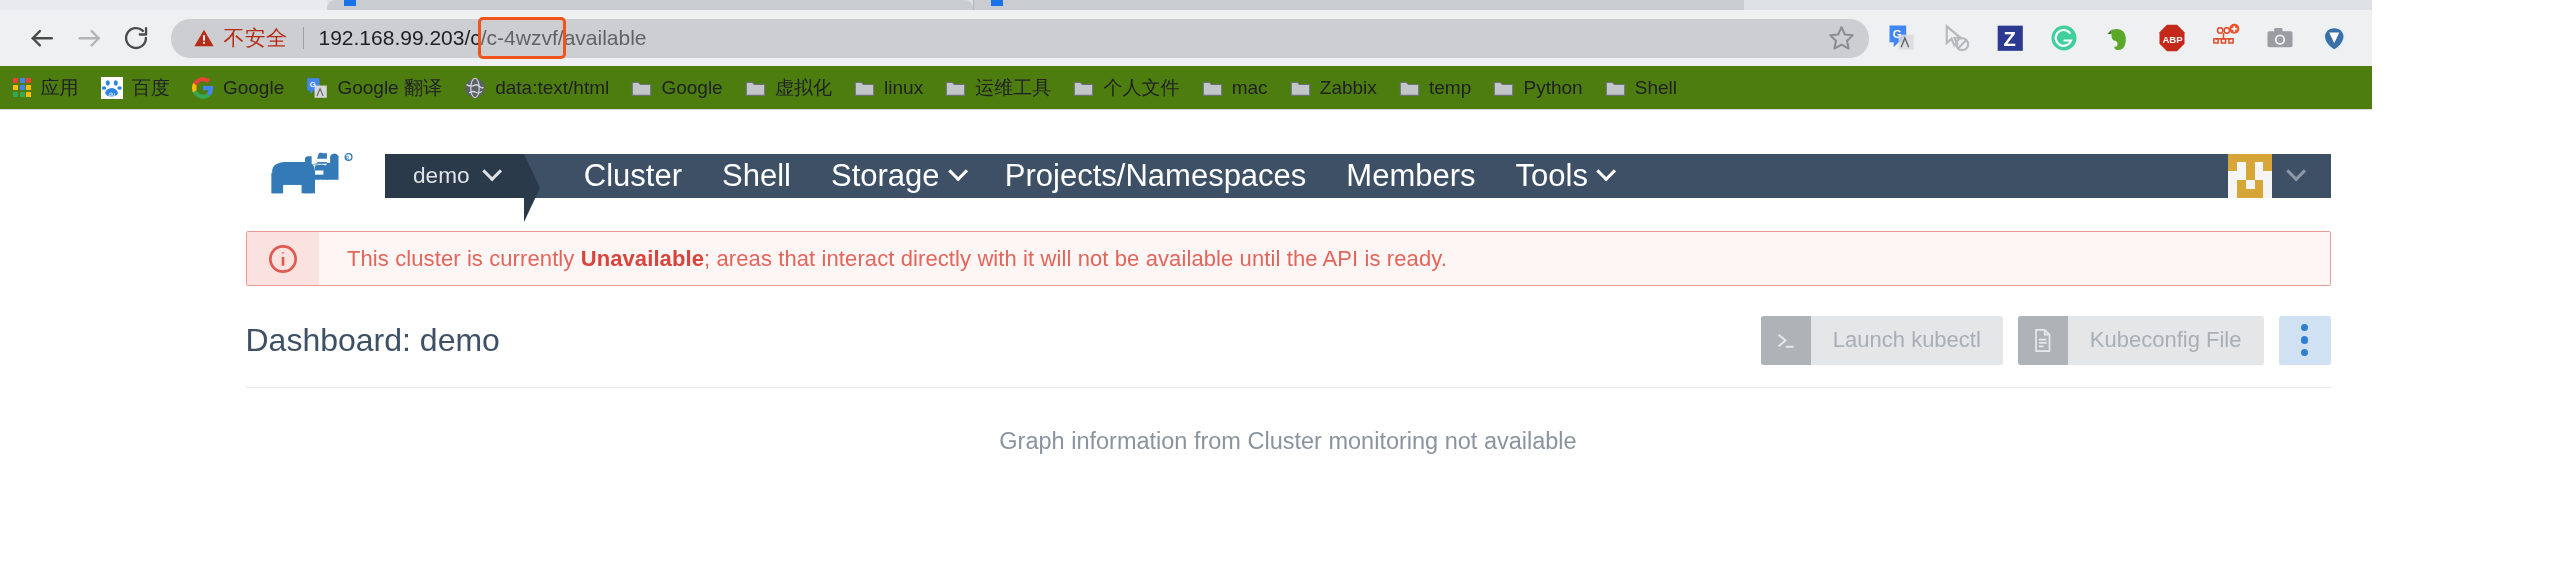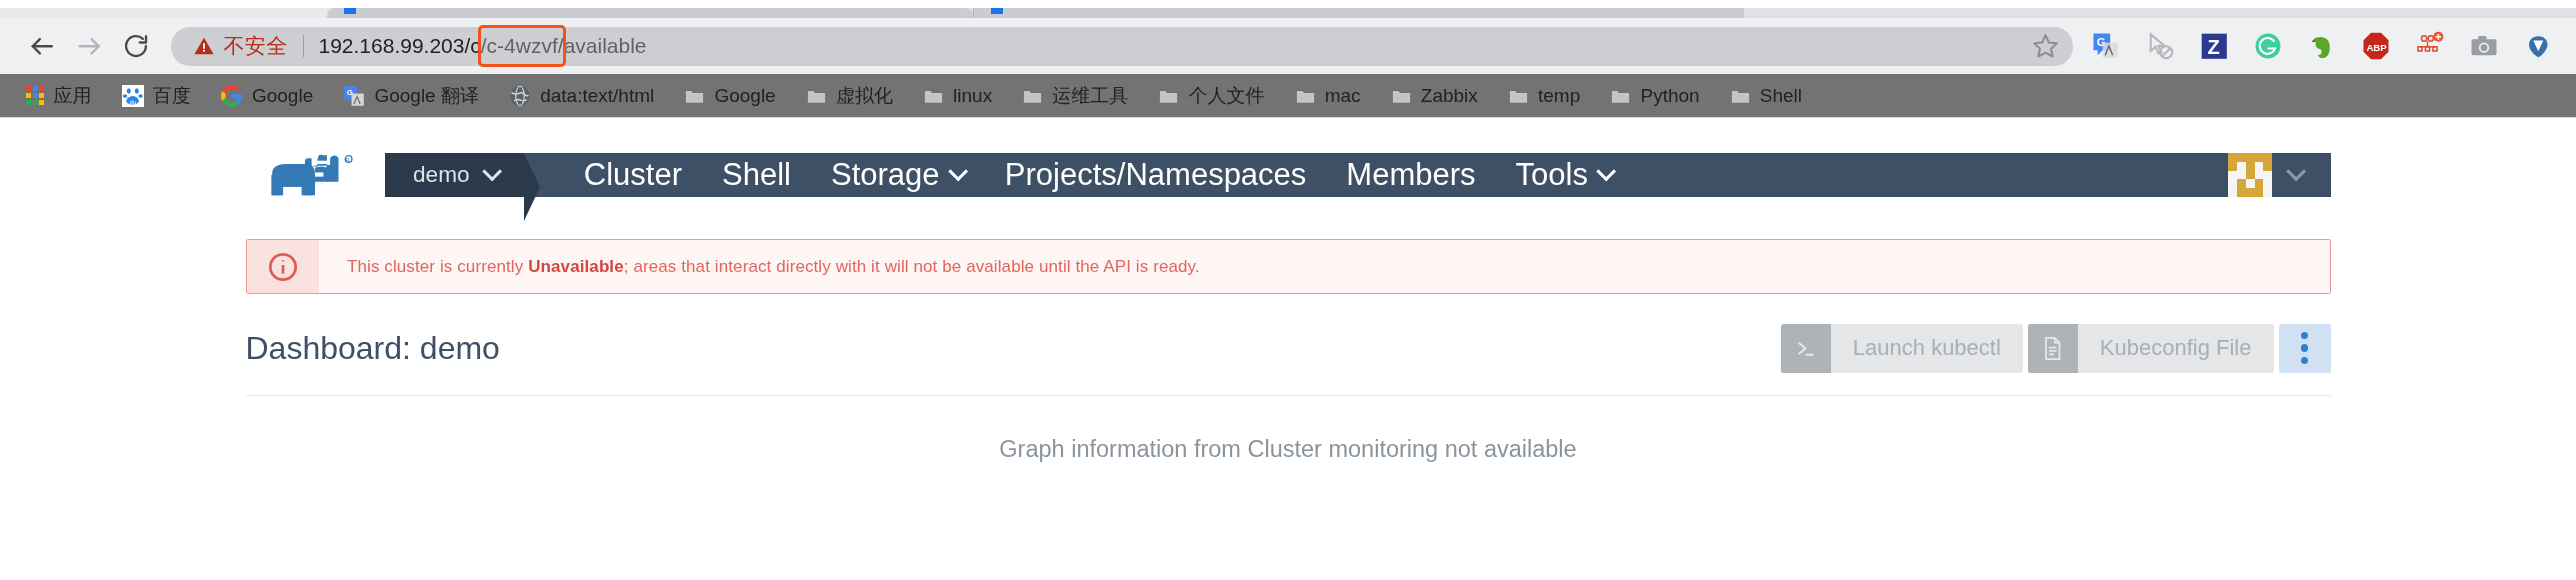--- a/index.html
+++ b/index.html
@@ -6,23 +6,22 @@
   html, body {
     margin: 0; padding: 0;
     width: 2576px; height: 580px;
     overflow: hidden;
     background: #ffffff;
     font-family: "Liberation Sans", sans-serif;
   }
 
   
   #browser-chrome {
-    width: 2576px;
+    width: 2372px;
     background: #dee1e6;
-    margin-top: 8px;
   }
   #tab-strip {
     height: 10px;
     background: #dee1e6;
     position: relative;
     display: flex;
     align-items: flex-end;
   }
   #tab-strip .tab-spacer { width: 327px; height: 10px; background:#e8eaed; border-top-left-radius:0;}
   #tab-strip .tab {
@@ -113,25 +112,25 @@
   .ext-icon {
     width: 32px; height: 32px;
     display: flex; align-items: center; justify-content: center;
     position: relative;
     flex: 0 0 auto;
   }
 
   
   #bookmarks-bar {
     height: 44px;
-    background: #737373;
+    background: #4d7c0f;
     display: flex;
     align-items: center;
-    padding-left: 15px;
-    gap: 8px;
+    padding-left: 2px;
+    gap: 0px;
     border-bottom: 0.8px solid #d6d8da;
   }
   .bm {
     display: flex; align-items: center;
     gap: 9.2px;
     padding: 3.4px 11px;
     font-size: 19px;
     color: #202124;
     white-space: nowrap;
     border-radius: 3.4px;
@@ -158,21 +157,21 @@
   #content-wrap {
     margin: 0 auto;
     width: 2085px;
     padding-top: 35px;
   }
 
   
   #rancher-header {
     height: 61px;
     display: flex;
-    align-items: flex-start;
+    align-items: center;
     background: transparent;
   }
   #logo-box {
     width: 139px;
     display: flex; align-items: center; justify-content: center;
     background: #ffffff;
     flex: 0 0 auto;
   }
   #navbar {
     flex: 1 1 auto;
@@ -247,21 +246,21 @@
   }
   #alert-icon-box {
     width: 72px;
     height: 100%;
     background: #f9e2df;
     display: flex; align-items: center; justify-content: center;
     flex: 0 0 auto;
   }
   #alert-text {
     color: #e3655b;
-    font-size: 17px;
+    font-size: 22px;
     padding-left: 28.5px;
     letter-spacing: 0.1px;
   }
   #alert-text b { color: #d9443c; font-weight: 700; }
 
   
   #title-row {
     margin-top: 27px;
     display: flex;
     align-items: center;
@@ -269,21 +268,21 @@
   }
   #page-title {
     font-size: 32px;
     color: #3d5066;
     font-weight: 400;
   }
   #action-buttons {
     margin-left: auto;
     display: flex;
     align-items: center;
-    gap: 5px;
+    gap: 15px;
   }
   .split-btn {
     display: flex; align-items: stretch;
     height: 49px;
     border-radius: 2.5px;
     overflow: hidden;
   }
   .split-btn .ico {
     width: 50px;
     background: #aeb3b8;

